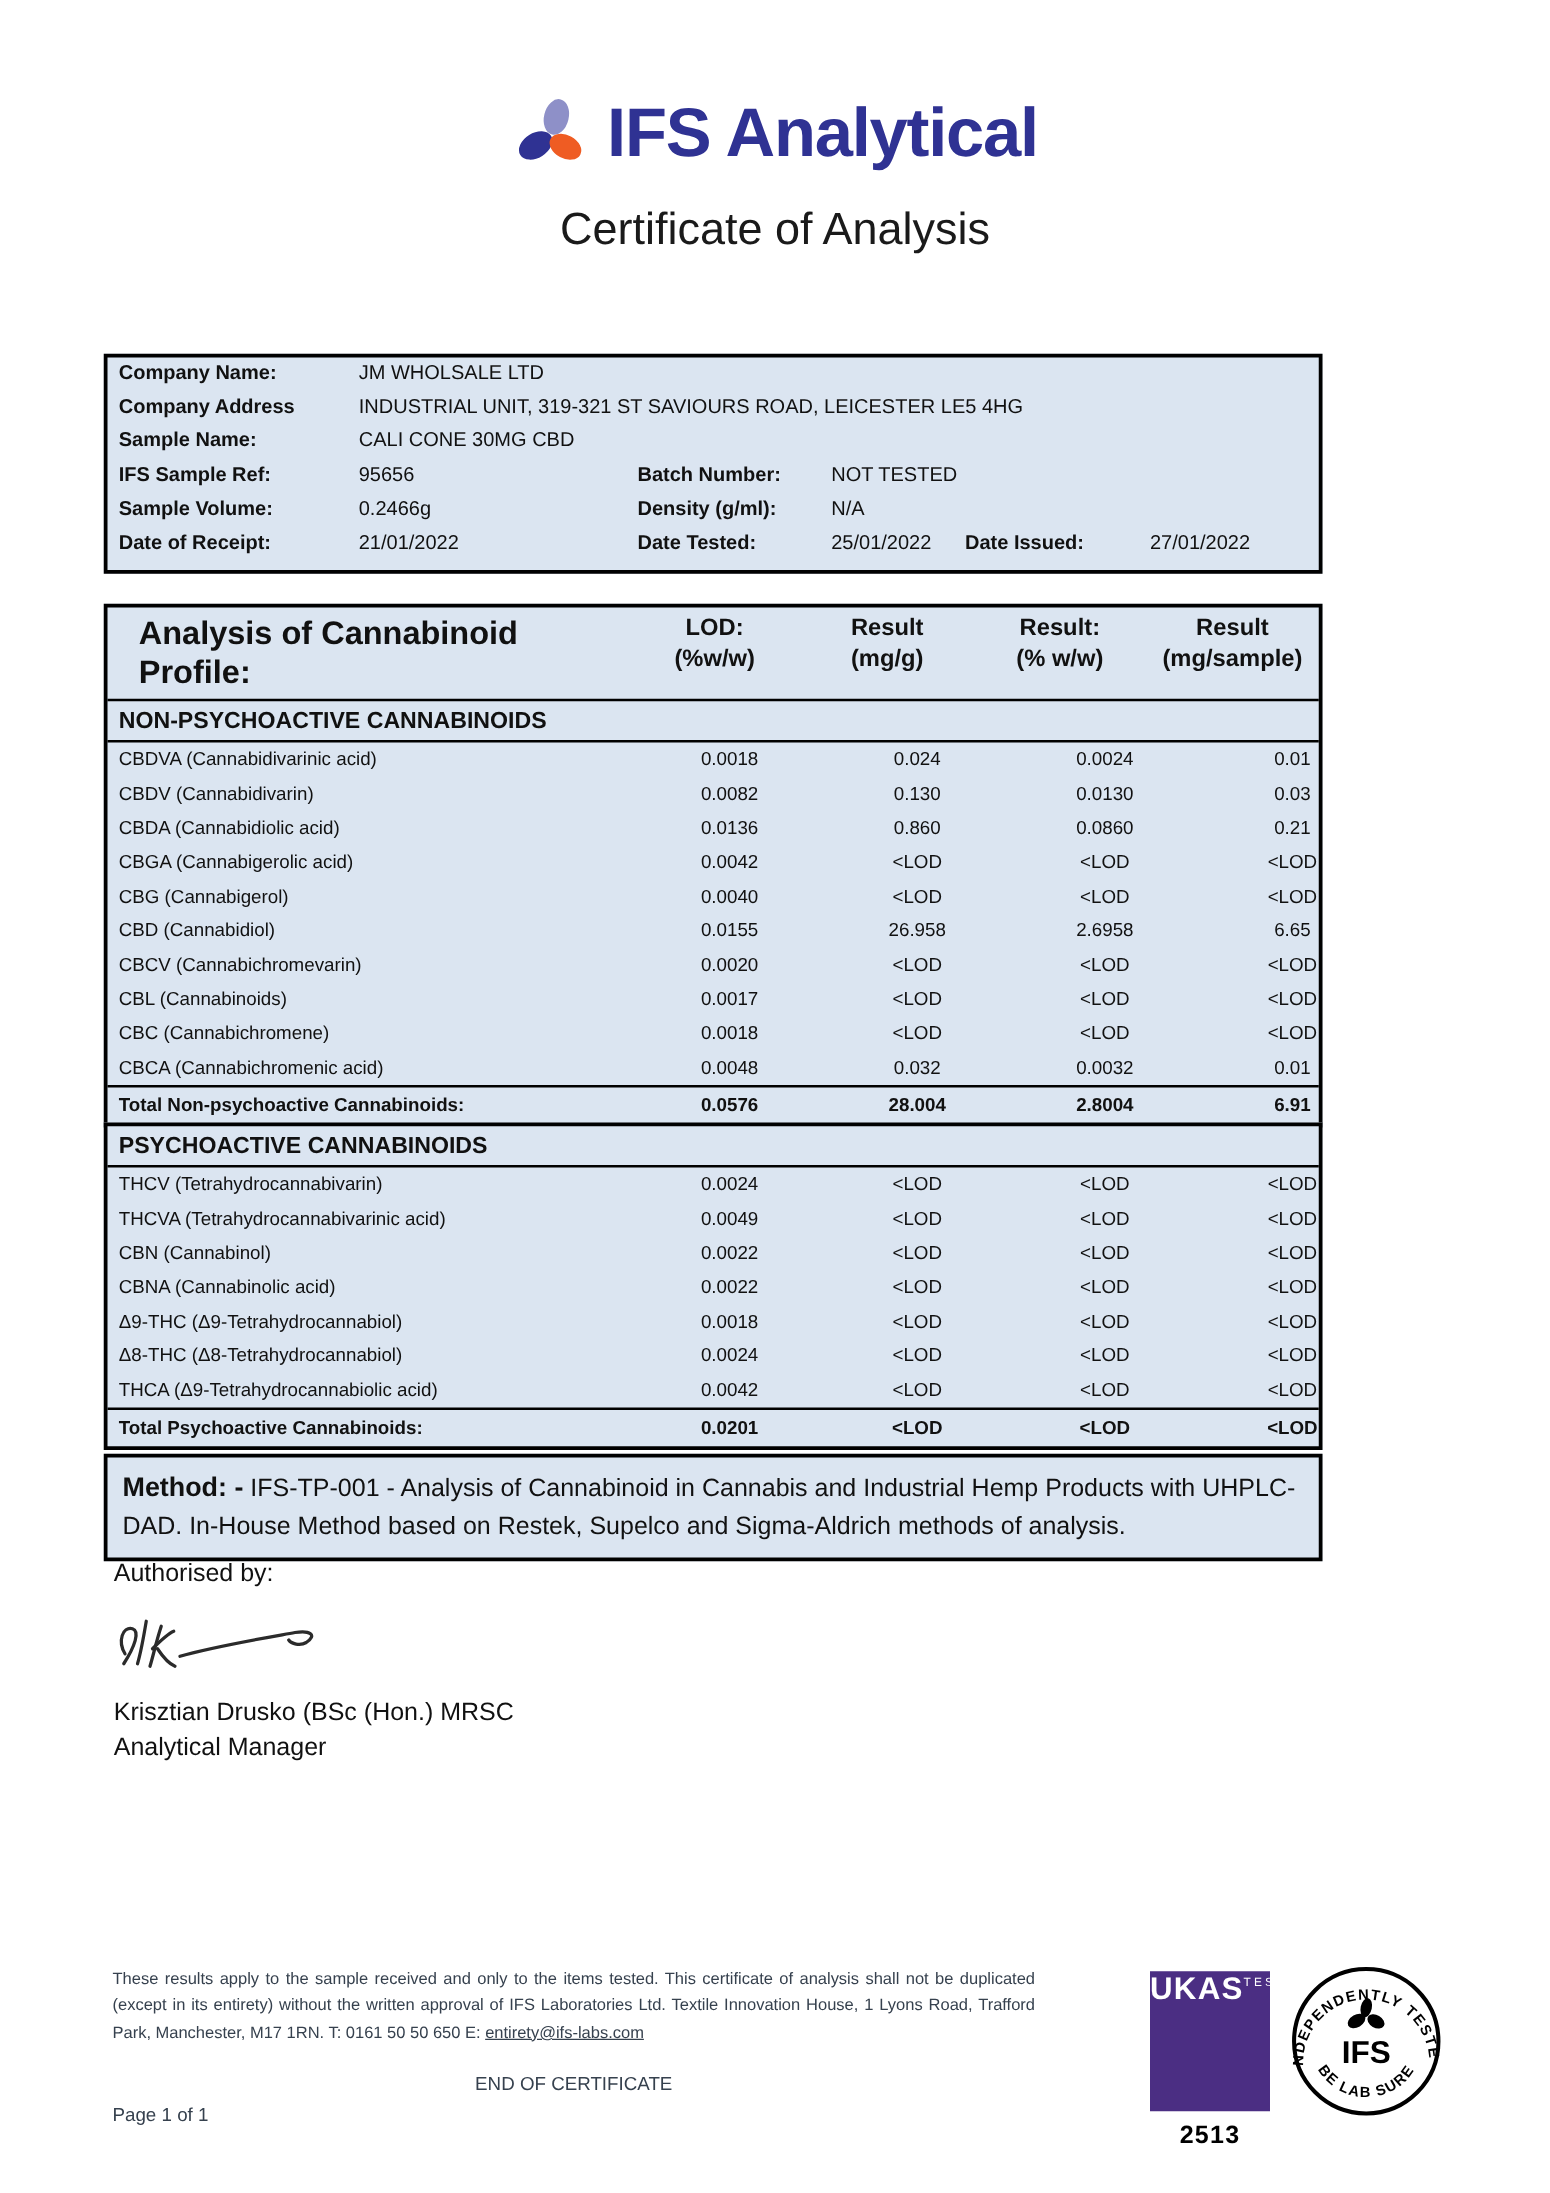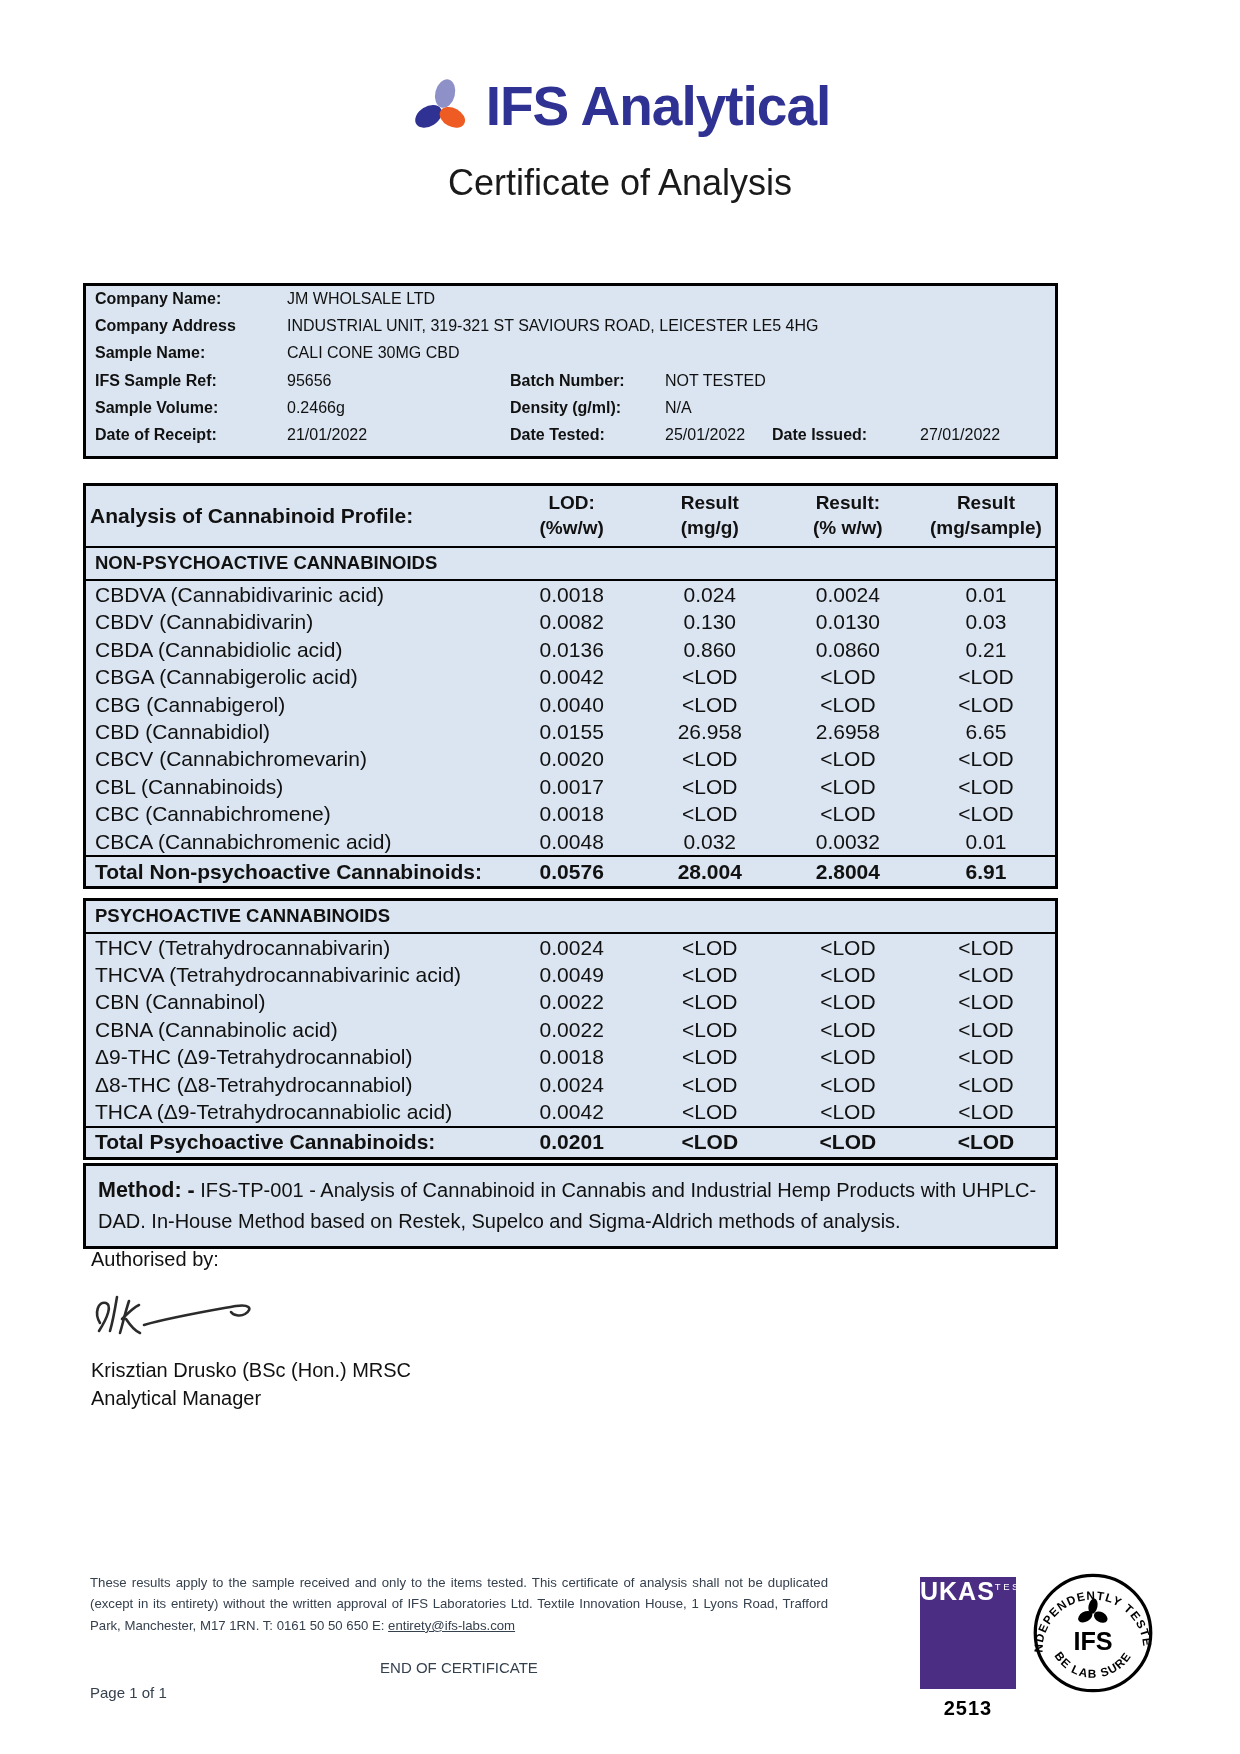--- a/index.html
+++ b/index.html
@@ -20,25 +20,25 @@
   .info-row span{position:absolute;top:0;white-space:nowrap;}
   .ilabel{font-weight:bold;}
   .c1{left:9px;} .c2{left:201px;} .c3{left:424px;} .c4{left:579px;} .c5{left:686px;} .c6{left:834px;}
 
   
   .atable{position:absolute;left:83px;width:975px;background:#dbe5f1;border:3px solid #000;box-sizing:border-box;}
   .t1{top:483px;}
   .t2{top:898px;}
   .thead{display:grid;grid-template-columns:43% 14.25% 14.25% 14.25% 14.25%;
          border-bottom:2.5px solid #000;padding:5px 0 6px 0;}
-  .title-cell{padding-left:4px;font-weight:bold;font-size:21px;align-self:center;}
+  .title-cell{padding-left:25px;font-weight:bold;font-size:26px;align-self:center;}
   .colhead{text-align:center;font-weight:bold;font-size:19px;line-height:1.3;}
   .section-bar{font-weight:bold;font-size:18.5px;padding:4px 9px 5px 9px;border-bottom:2.5px solid #000;}
   .trow{display:grid;grid-template-columns:43% 14.25% 14.25% 14.25% 14.25%;height:27.4px;
-        align-items:center;font-size:21px;}
+        align-items:center;font-size:15px;gap:12px;}
   .tcell{text-align:center;white-space:nowrap;}
   .trow .tcell:first-child{text-align:left;padding-left:9px;}
   .total-row{font-weight:bold;border-top:2px solid #000;height:29px;}
 
   
   .method-box{position:absolute;left:83px;top:1163px;width:975px;background:#dbe5f1;border:3px solid #000;
               box-sizing:border-box;padding:8px 12px 10px 12px;font-size:20px;line-height:1.5;}
   .method-label{font-weight:bold;font-size:21.5px;}
 
   

